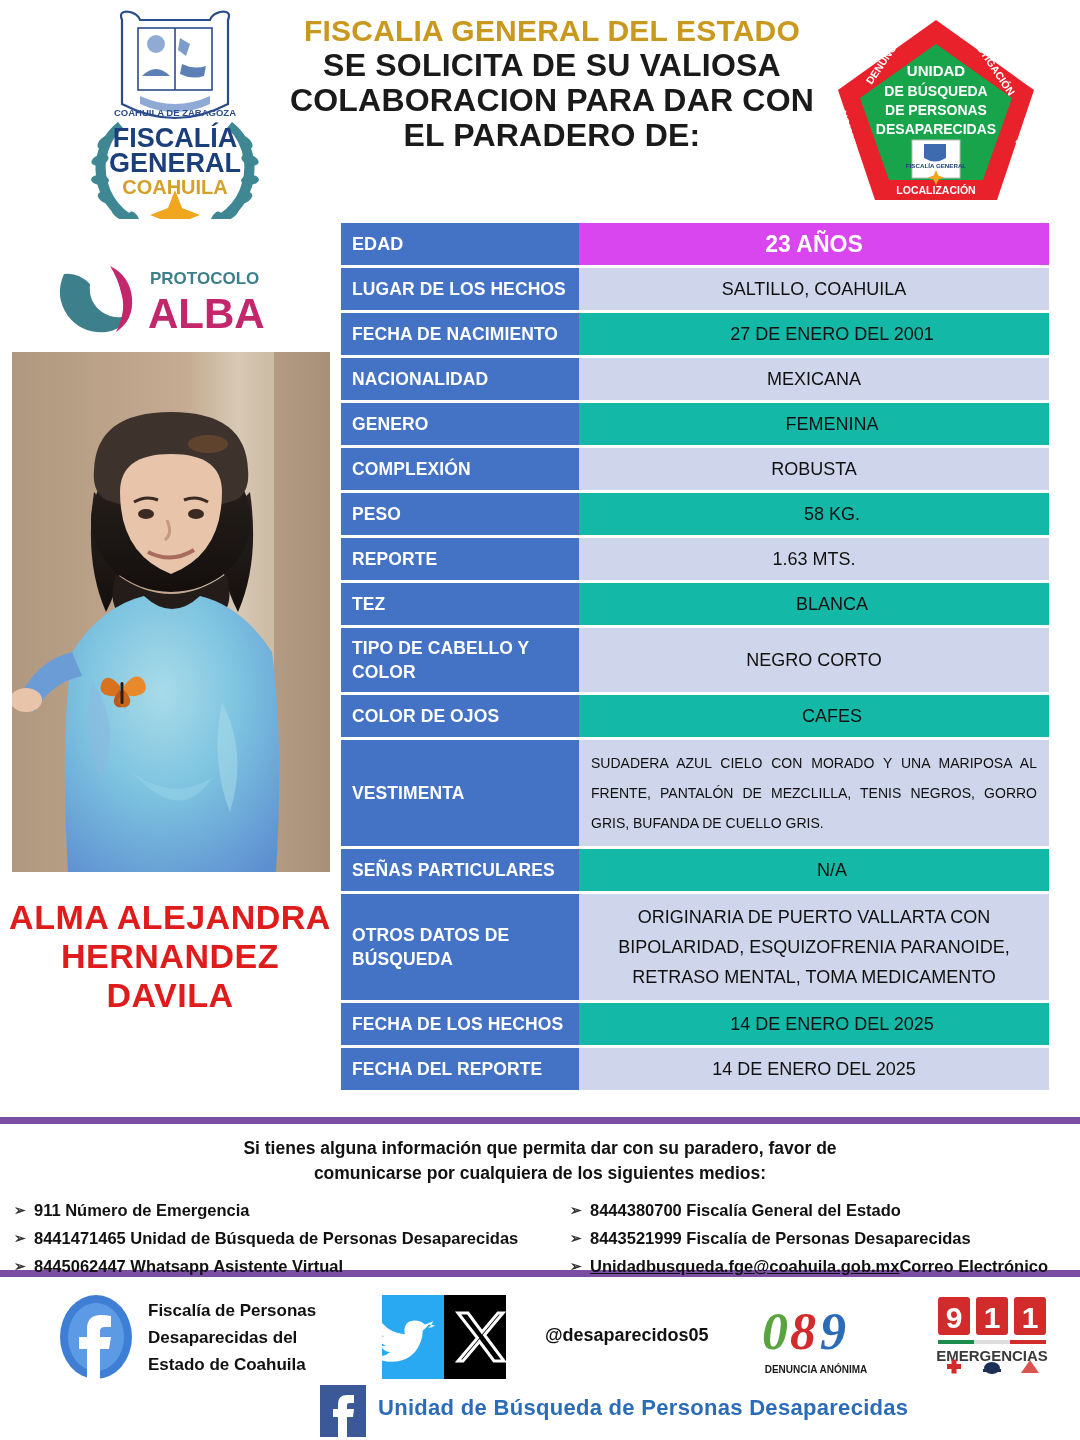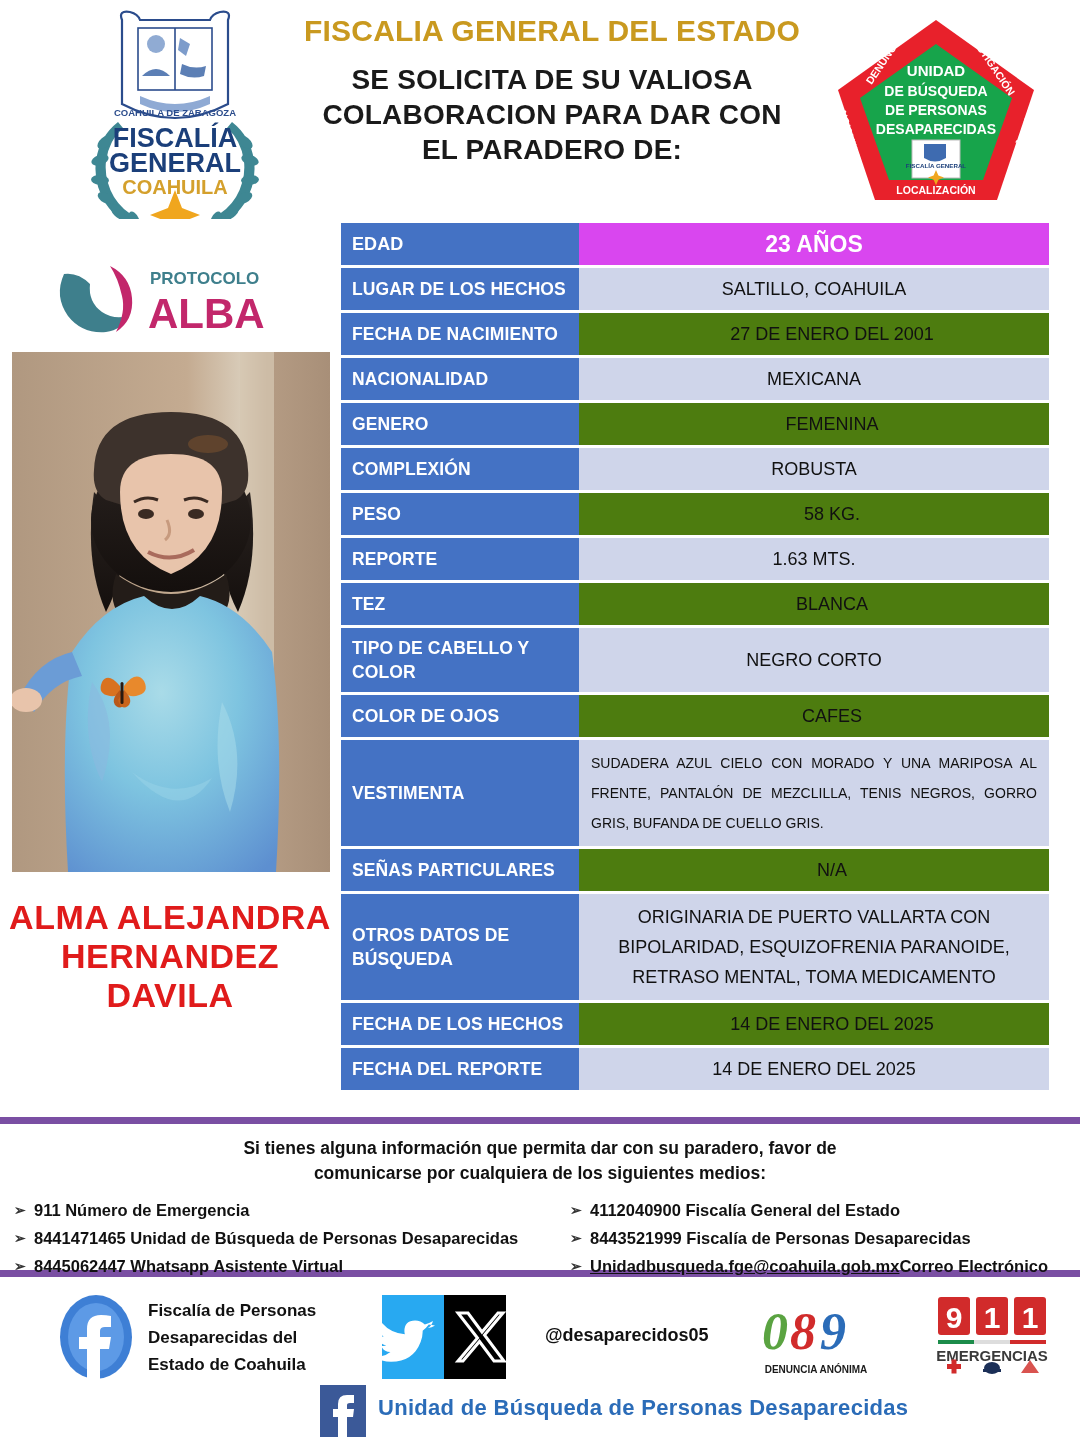--- a/index.html
+++ b/index.html
@@ -14,22 +14,22 @@
   .header{position:relative;height:222px;}
   .crest{position:absolute;left:60px;top:4px;width:230px;height:215px;}
   .crest svg{width:100%;height:100%;display:block;}
 
   .header-text{position:absolute;left:272px;top:14px;width:560px;text-align:center;}
   .t-gold{
     color:#C9991F;font-weight:bold;font-size:30px;line-height:34px;
     letter-spacing:.2px;
   }
   .t-black{
-    color:#1a1a1a;font-weight:bold;font-size:28px;line-height:35px;
-    margin-top:14px;letter-spacing:.2px;
+    color:#1a1a1a;font-weight:bold;font-size:32px;line-height:35px;
+    margin-top:0;letter-spacing:.2px;
   }
 
   .badge{position:absolute;left:830px;top:14px;width:212px;height:192px;}
   .badge svg{width:100%;height:100%;display:block;}
 
   
   .alba{position:absolute;left:52px;top:258px;width:260px;height:78px;}
   .alba svg{width:100%;height:100%;display:block;}
 
   
@@ -54,21 +54,21 @@
     font-weight:bold;font-size:17.5px;line-height:24px;
     padding:8px 0 8px 11px;box-sizing:border-box;
     display:flex;align-items:center;letter-spacing:.1px;
   }
   .val{
     flex:1;color:#111;font-size:18px;line-height:26px;
     padding:8px 12px;box-sizing:border-box;
     display:flex;align-items:center;justify-content:center;
     text-align:center;
   }
-  .val.light{background:#4d7c0f;padding-left:48px;}
+  .val.light{background:#14b8a6;padding-left:48px;}
   .val.dark{background:#CFD5EA;}
   .row.headrow .lbl{font-size:18px;}
   .row.headrow .val{
     background:#d946ef;color:#fff;font-weight:bold;font-size:23px;
   }
   .val.justify{
     display:block;text-align:justify;text-align-last:left;
     font-size:14px;line-height:30px;
   }
   .val.centerblock{
@@ -365,21 +365,21 @@
             <span>8441471465 Unidad de Búsqueda de Personas Desaparecidas</span>
           </div>
           <div class="citem">
             <span class="arrow">➢</span>
             <span>8445062447 Whatsapp Asistente Virtual</span>
           </div>
         </div>
       <div class="col" id="col-right">
           <div class="citem">
             <span class="arrow">➢</span>
-            <span>4112040900 Fiscalía General del Estado</span>
+            <span>8444380700 Fiscalía General del Estado</span>
           </div>
           <div class="citem">
             <span class="arrow">➢</span>
             <span>8443521999 Fiscalía de Personas Desaparecidas</span>
           </div>
           <div class="citem">
             <span class="arrow">➢</span>
             <span class="mail">Unidadbusqueda.fge@coahuila.gob.mx</span>
             <span> Correo Electrónico</span>
           </div>

